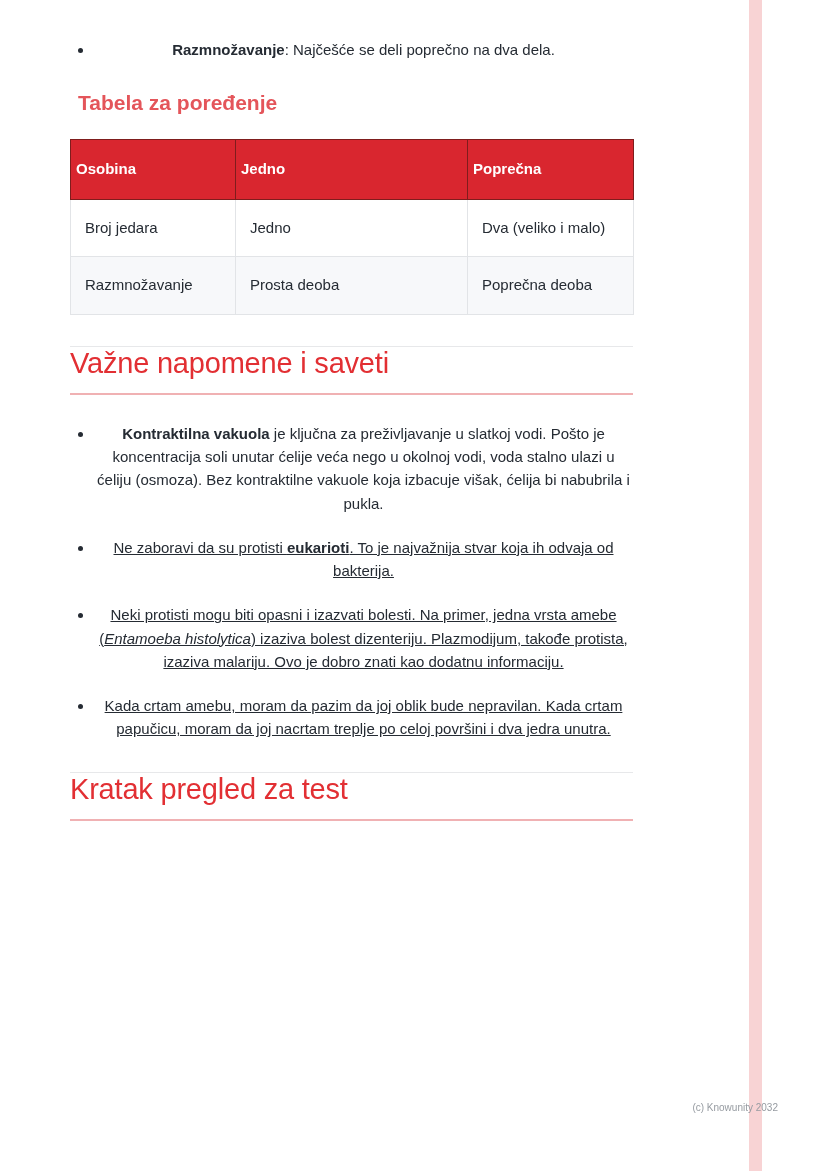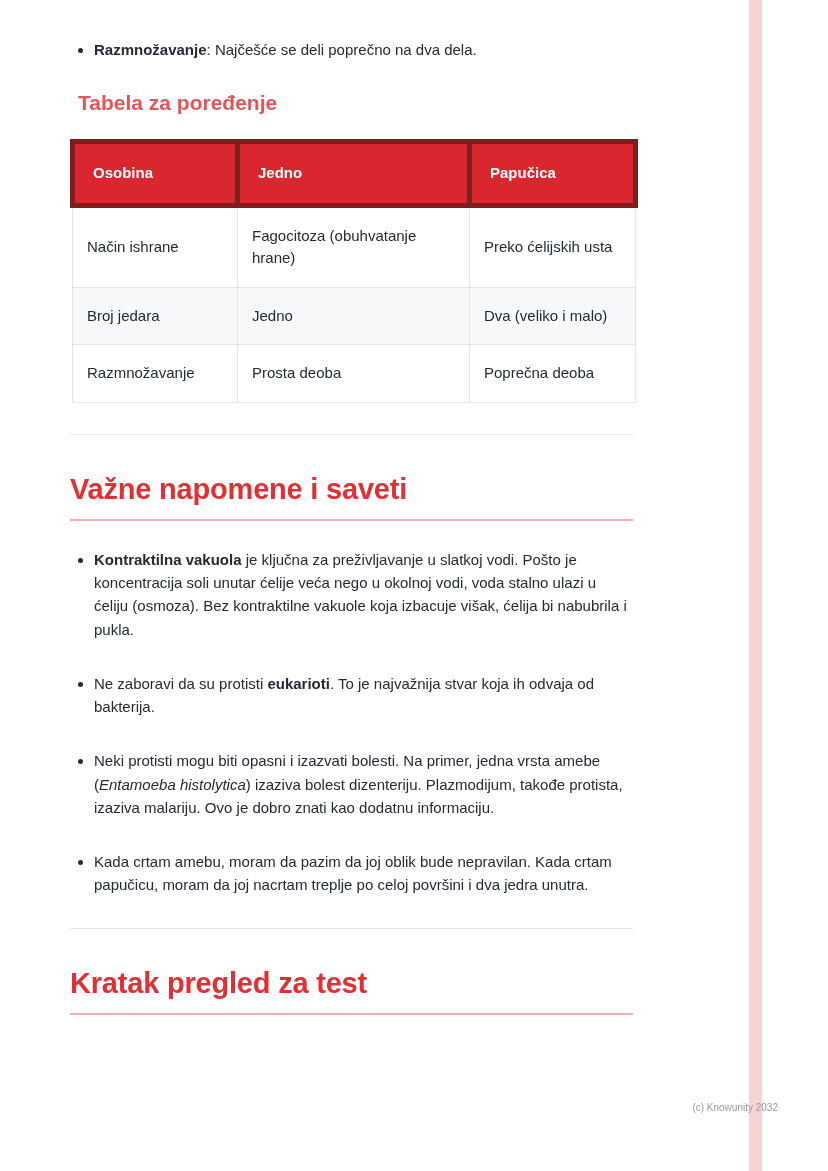--- a/index.html
+++ b/index.html
@@ -18,27 +18,28 @@
   }
   .content {
     position: absolute;
     left: 70px;
     top: 38px;
     width: 563px;
   }
   .bullet-list {
     list-style: disc;
     padding-left: 24px;
+    text-align: center;
   }
   .bullet-list li {
     font-size: 15px;
     line-height: 1.55;
     color: var(--text-dark, #252b33);
   }
-  .bullet-list li + li { margin-top: 31px; }
+  .bullet-list li + li { margin-top: 21px; text-decoration: underline; }
   .bullet-list strong { font-weight: 700; }
   .bullet-list em { font-style: italic; }
 
   .subheading {
     margin: 30px 0 24px 8px;
     font-size: 21px;
     font-weight: 700;
     color: var(--subheading-red, #e4555a);
   }
 
@@ -46,22 +47,22 @@
     width: 563px;
     table-layout: fixed;
     border-collapse: collapse;
     font-size: 15px;
   }
   .comparison-table th {
     background: var(--table-header-red, #d9262f);
     color: #ffffff;
     font-weight: 700;
     text-align: left;
-    padding: 18px 18px;
-    border: 5px solid #7f1d1d;
+    padding: 18px 5px;
+    border: 1px solid #7f1d1d;
     line-height: 1.5;
   }
   .comparison-table td {
     padding: 17px 14px;
     border: 1px solid #e2e4e7;
     line-height: 1.5;
     color: var(--text-dark, #252b33);
     background: #ffffff;
     vertical-align: middle;
   }
@@ -69,23 +70,22 @@
     background: var(--row-stripe, #f7f8fa);
   }
 
   .section-divider {
     border: none;
     border-top: 1px solid var(--divider-gray, #e7e8ea);
     margin-top: 31px;
   }
 
   .main-heading {
-    margin-top: 38px;
     font-size: 29px;
-    font-weight: 700;
+    font-weight: 400;
     letter-spacing: -0.2px;
     color: var(--heading-red, #e22f33);
   }
   .heading-rule {
     height: 2px;
     background: var(--rule-pink, #f0b1b3);
     margin-top: 13px;
   }
   #notes-list { margin-top: 27px; }
 
@@ -125,29 +125,24 @@
     <table class="comparison-table">
       <colgroup>
         <col style="width:165px">
         <col style="width:232px">
         <col style="width:166px">
       </colgroup>
       <thead>
         <tr id="table-head-row">
             <th>Osobina</th>
             <th>Jedno</th>
-            <th>Papučica</th>
+            <th>Poprečna</th>
           </tr>
       </thead>
       <tbody id="table-body">
-          <tr>
-            <td>Način ishrane</td>
-            <td>Fagocitoza (obuhvatanje hrane)</td>
-            <td>Preko ćelijskih usta</td>
-          </tr>
           <tr>
             <td>Broj jedara</td>
             <td>Jedno</td>
             <td>Dva (veliko i malo)</td>
           </tr>
           <tr>
             <td>Razmnožavanje</td>
             <td>Prosta deoba</td>
             <td>Poprečna deoba</td>
           </tr>

